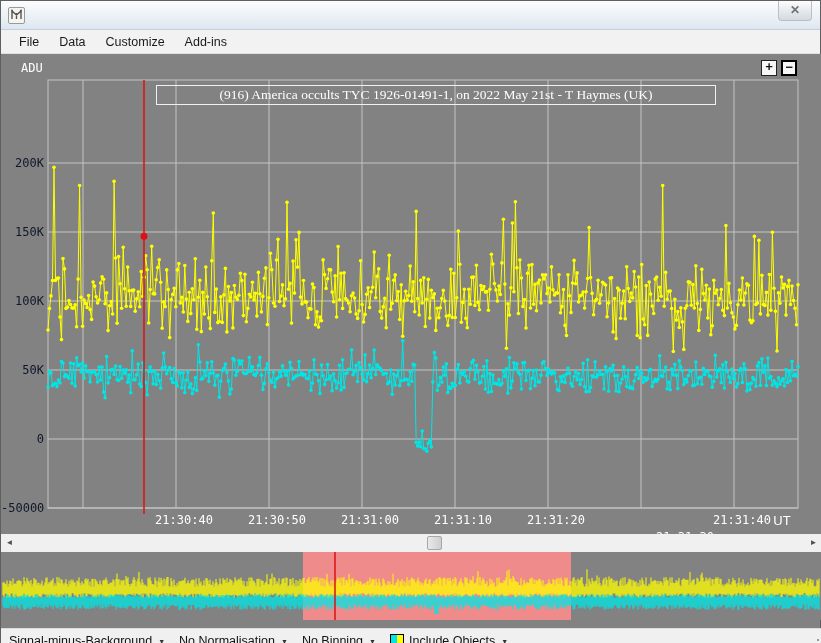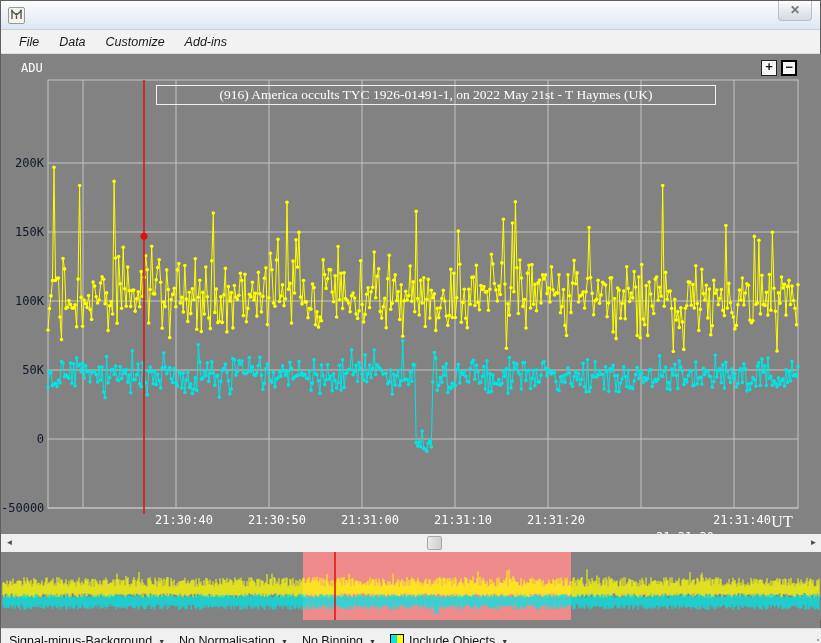--- a/index.html
+++ b/index.html
@@ -16,33 +16,33 @@
     background:#f4f4f0; border:1px solid #9a9a94; border-radius:2px; }
   #window-title { position:absolute; left:31px; top:7px; font-size:12px; color:#151515; white-space:nowrap; }
   #close-button { position:absolute; right:8px; top:0; width:34px; height:20px;
     background:linear-gradient(180deg,#fdfdfd,#e3e6ea 60%,#d6dade);
     border:1px solid #b9bfc6; border-top:none; border-radius:0 0 4px 4px;
     color:#6e747b; font-size:12px; font-weight:bold; text-align:center; line-height:18px; cursor:default; }
 
   
   #menu-bar { position:absolute; left:0; top:29px; width:100%; height:24px;
     background:#f2f2f2; border-bottom:1px solid #e0e0e0; display:flex; align-items:center; padding-left:8px; }
-  .menu-item { font-size:12.5px; color:#1a1a1a; padding:3px 10px; cursor:default;font-style:italic; }
+  .menu-item { font-size:12.5px; color:#1a1a1a; padding:3px 10px; cursor:default; }
 
   
   #chart-region { position:absolute; left:0; top:53px; width:821px; height:480px; background:#828282; }
   #main-chart { position:absolute; left:0; top:0; }
   #adu-axis-label { position:absolute; left:20px; top:7px; color:#ffffff;
     font-family:"DejaVu Sans Mono", monospace; font-size:12px; }
   .y-tick-label { position:absolute; left:0; width:43px; text-align:right; color:#0f172a;
     font-family:"DejaVu Sans Mono", monospace; font-size:12px; }
   .x-tick-label { position:absolute; top:459px; width:80px; text-align:center; color:#ffffff;
     font-family:"DejaVu Sans Mono", monospace; font-size:12px; }
   #ut-label { position:absolute; top:459px; left:758px; width:46px; text-align:center; color:#ffffff;
-    font-family:Liberation Serif, serif; font-size:16px; }
+    font-family:Liberation Sans, sans-serif; font-size:13px; }
   #chart-title-box { position:absolute; left:155px; top:31px; width:560px; height:20px;
     border:1px solid #f0f0f0; text-align:center; }
   #chart-title { font-family:"Liberation Serif", serif; font-weight:normal; font-size:13.5px;
     color:#ffffff; line-height:18px; white-space:nowrap; }
   .zoom-btn { position:absolute; top:6px; width:16px; height:16px; background:#f7f7f7;
     color:#111; text-align:center; font-size:12px; line-height:13px; font-weight:bold; cursor:default;
     font-family:"DejaVu Sans Mono", monospace; }
   #zoom-in-button  { left:760px; border:1px solid #222; }
   #zoom-out-button { left:780px; border:2px solid #000; line-height:11px; }
 

